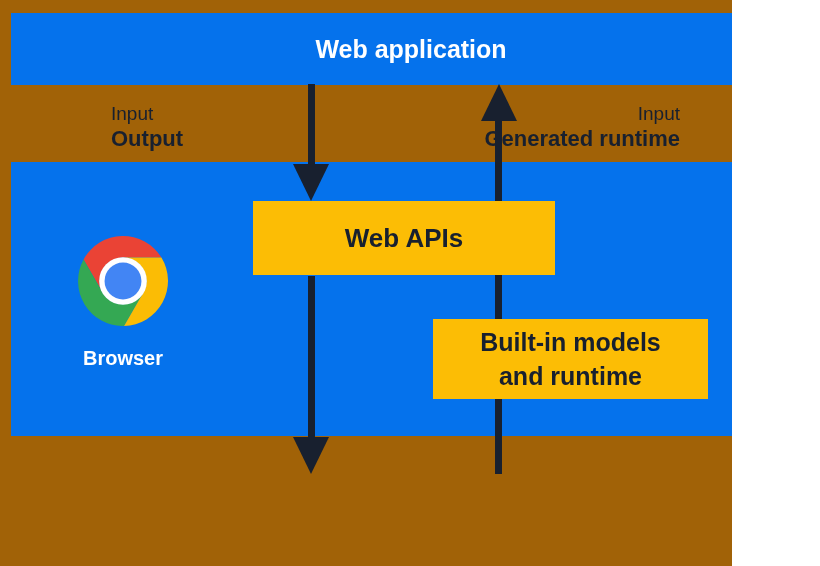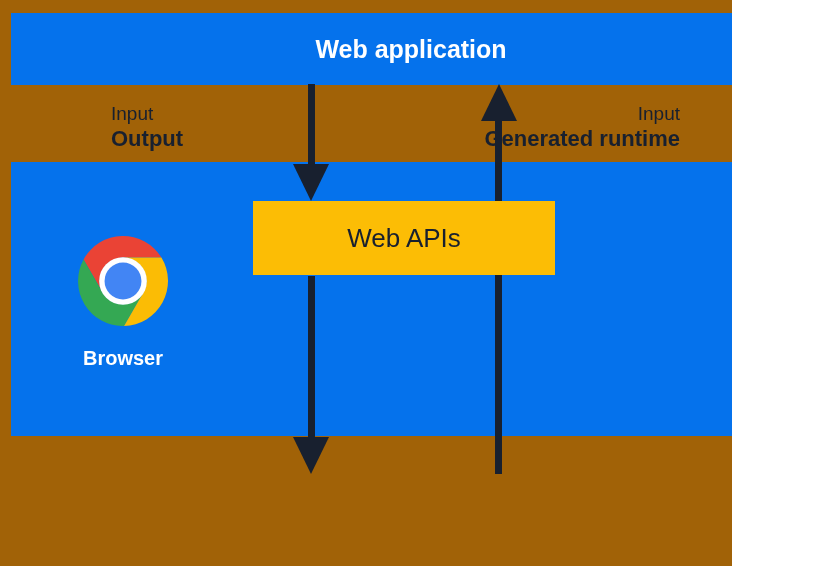--- a/index.html
+++ b/index.html
@@ -56,21 +56,21 @@
   .down-line-2 { left: 308px; top: 276px; height: 164px; }
   .down-head-2 { left: 293px; top: 437px; }
   .up-head     { left: 481px; top: 84px; }
   .up-line     { left: 495px; top: 119px; height: 355px; }
 
   
   .ybox {
     position: absolute;
     background: #FCBD05;
     color: #18202F;
-    font-weight: 400;
+    font-weight: 700;
     display: flex;
     flex-direction: column;
     align-items: center;
     justify-content: center;
     text-align: right;
     z-index: 2;
   }
   .box-webapis { left: 253px; top: 201px; width: 302px; height: 74px; font-size: 26px; }
   .box-builtin { left: 433px; top: 319px; width: 275px; height: 80px; font-size: 25px; line-height: 34px; }
 
@@ -111,20 +111,24 @@
   <div class="head head-down down-head-1"></div>
   <div class="vline down-line-2"></div>
   <div class="head head-down down-head-2"></div>
 
   <div class="vline up-line"></div>
   <div class="head head-up up-head"></div>
 
   <div class="ybox box-webapis">
     <span>Web APIs</span>
   </div>
+  <div class="ybox box-builtin">
+    <span>Built-in models</span>
+    <span>and runtime</span>
+  </div>
 
   <svg class="chrome-logo" viewBox="0 0 100 100" aria-hidden="true">
     <path fill="#EA4335" d="M 6.2 26 A 50 50 0 0 1 92.7 24 L 50 24 A 26 26 0 0 0 27.5 63 Z"></path>
     <path fill="#34A853" d="M 6.2 26 A 50 50 0 0 0 51.2 100 L 72.5 63 A 26 26 0 0 1 27.5 63 Z"></path>
     <path fill="#FBBC05" d="M 92.7 24 A 50 50 0 0 1 51.2 100 L 72.5 63 A 26 26 0 0 0 50 24 Z"></path>
     <circle cx="50" cy="50" r="26.5" fill="#ffffff"></circle>
     <circle cx="50" cy="50" r="20.5" fill="#4285F4"></circle>
   </svg>
   <div class="browser-label">Browser</div>
 

